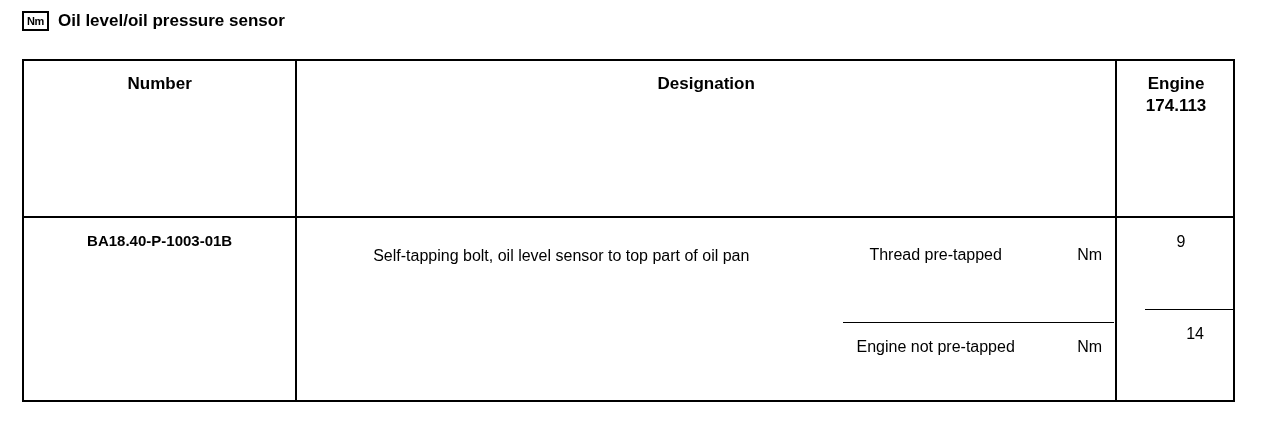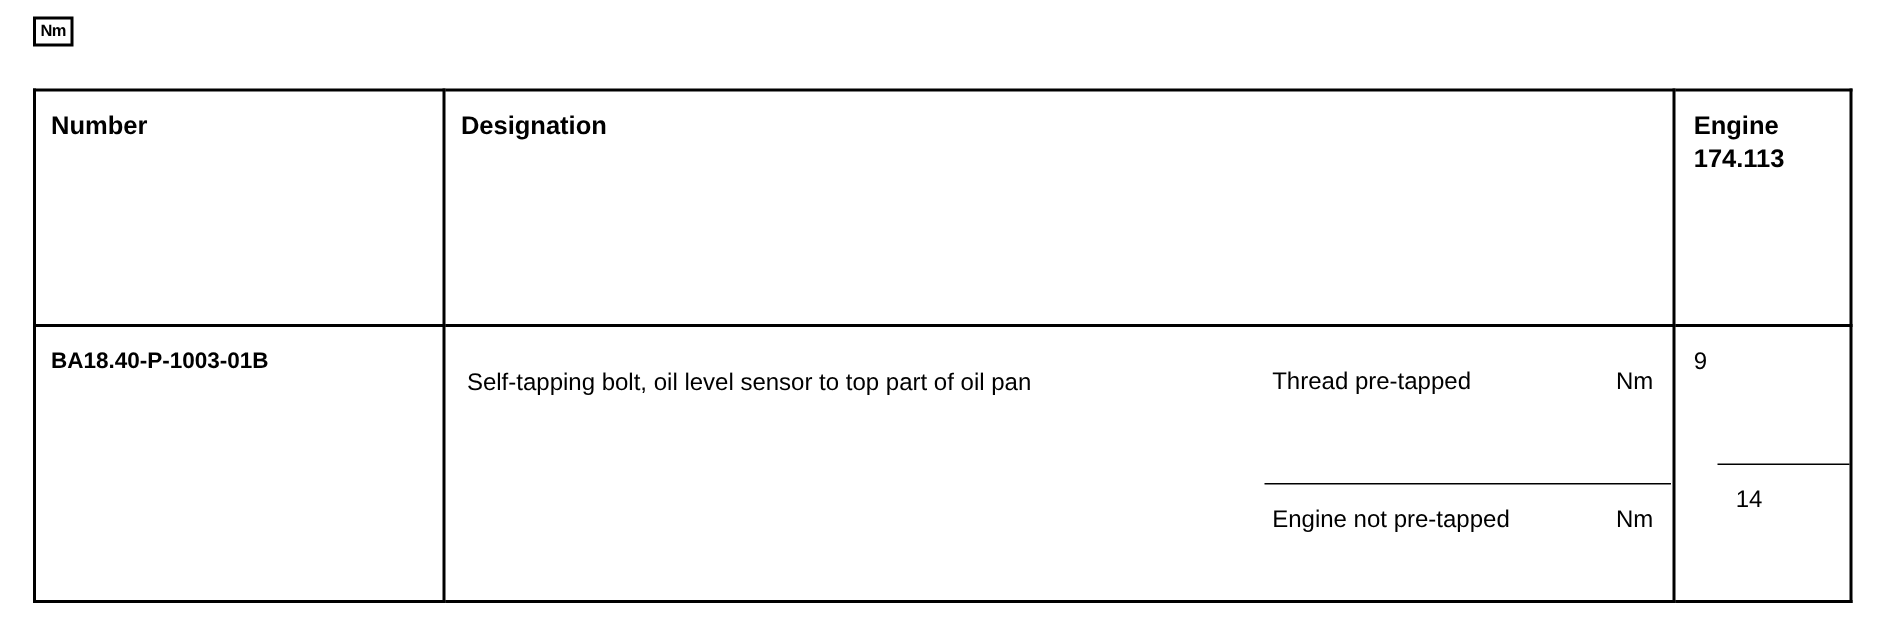--- a/index.html
+++ b/index.html
@@ -64,20 +64,21 @@
 
   .col-number  { width: 269px; }
   .col-desig   { width: 807px; }
   .col-value   { width: 116px; border-radius: 17px; }
 
   
   .cell {
     border-left: 2px solid #000;
     border-right: 2px solid #000;
     box-sizing: border-box;
+    text-align: center;
   }
 
   .header-row > td {
     border-top: 2px solid #000;
     border-bottom: 2px solid #000;
     height: 157px;
   }
   .body-row > td {
     border-bottom: 2px solid #000;
     height: 182px;
@@ -163,20 +164,21 @@
   .value-sub.divided {
     border-top: 1px solid #000;
     margin-left: 28px;
   }
 </style>
 </head>
 <body>
 
 <div class="title-row">
   <span class="nm-icon">Nm</span>
+  <span class="title-text">Oil level/oil pressure sensor</span>
 </div>
 
 <table class="torque-table">
   <colgroup>
     <col class="col-number">
     <col class="col-desig">
     <col class="col-value">
   </colgroup>
 
   <tbody>

